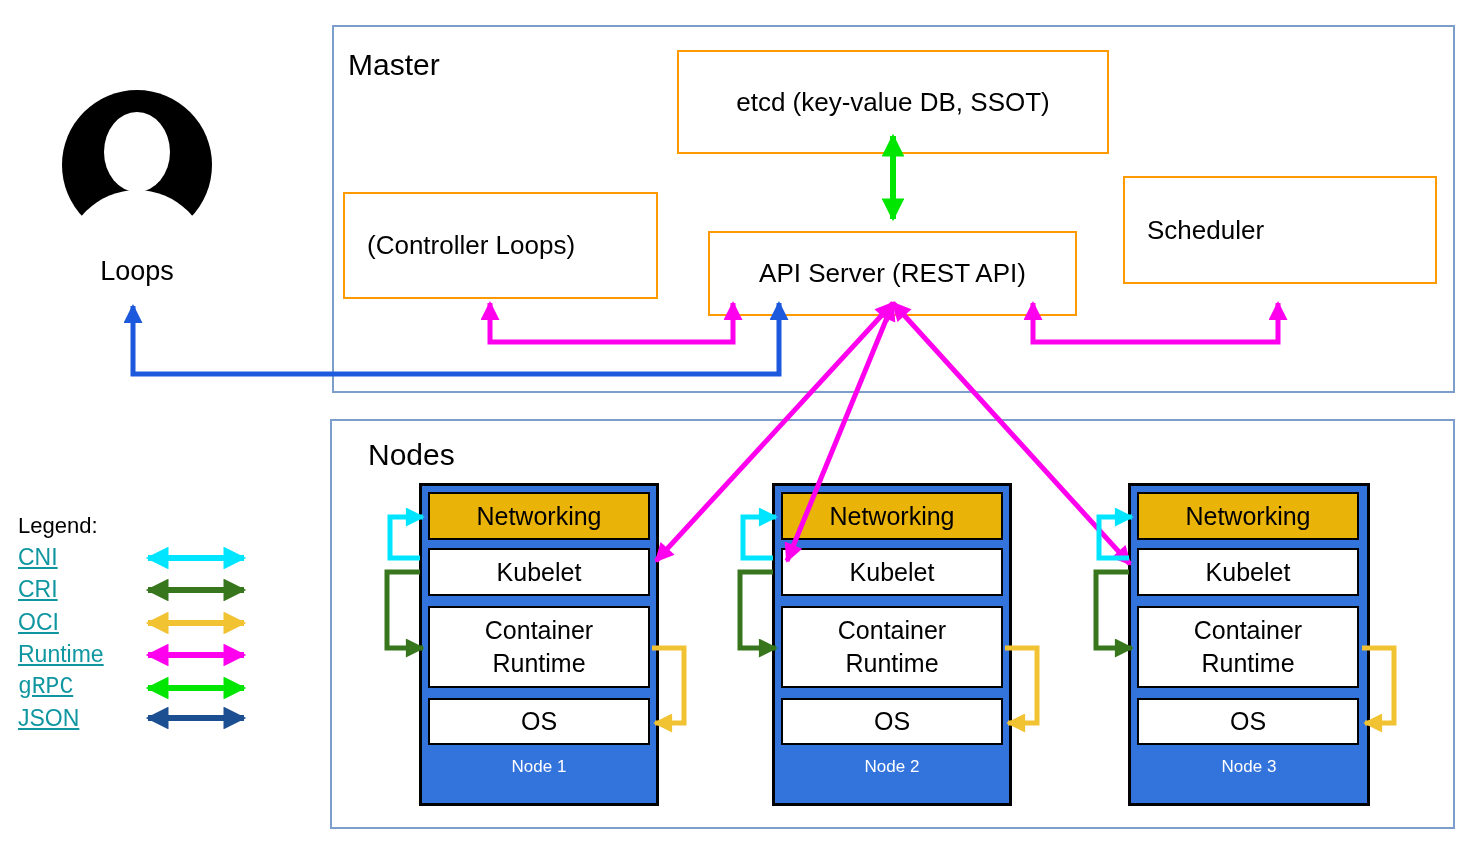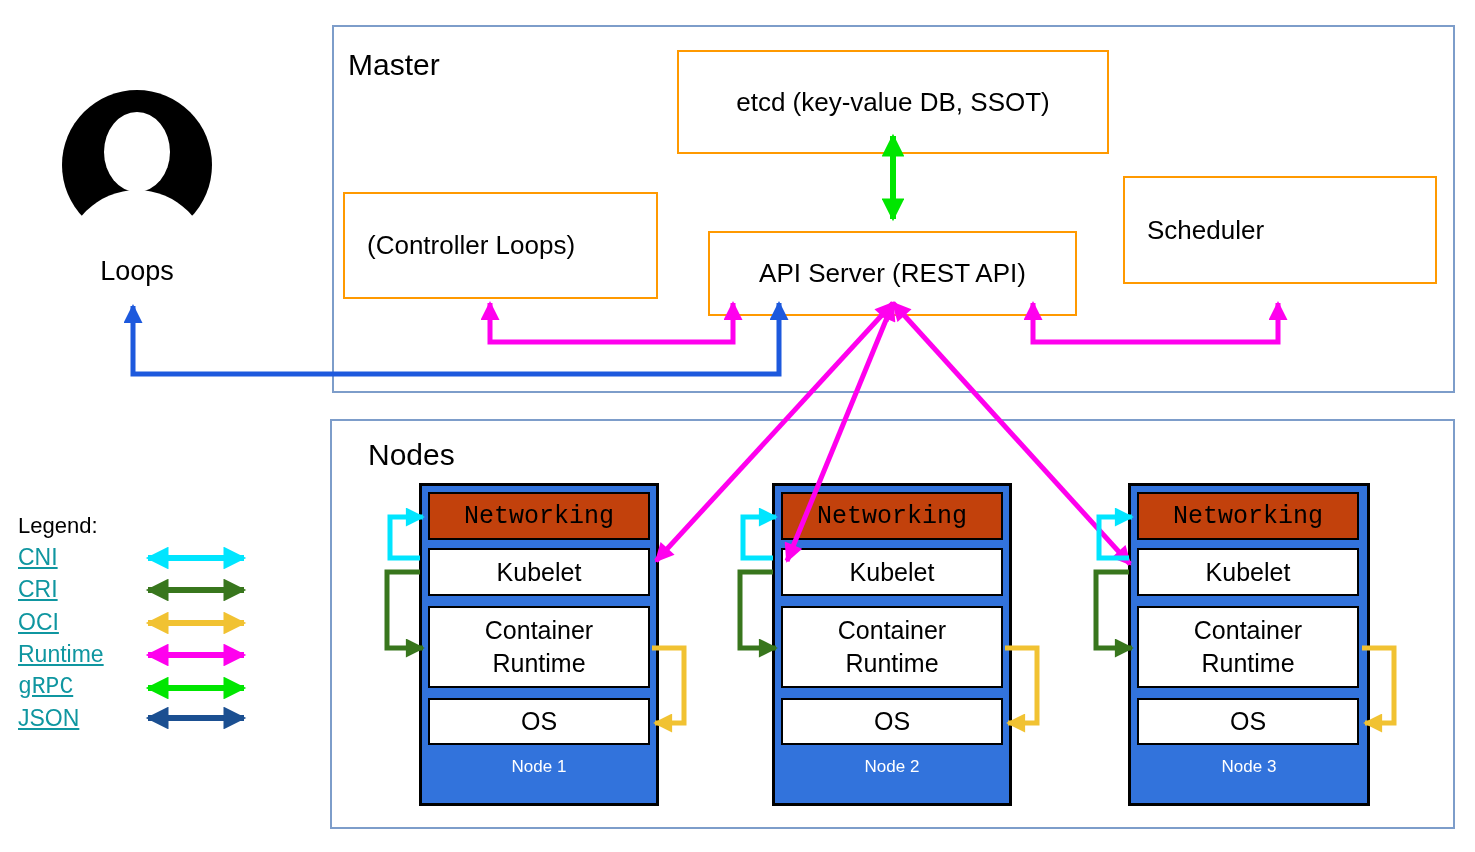--- a/index.html
+++ b/index.html
@@ -21,21 +21,21 @@
   .obox .two-line{line-height:37px;}
   .node{
     position:absolute;width:240px;height:323px;background:#3273dc;border:3px solid #000;
     box-sizing:border-box;
   }
   .layer{
     position:absolute;left:6px;width:222px;background:#ffffff;border:2px solid #000;
     box-sizing:border-box;display:flex;align-items:center;justify-content:center;
     font-size:25px;color:#000;text-align:center;
   }
-  .layer.networking{background:#c2410c;font-family:Liberation Mono, monospace;}
+  .layer.networking{background:#eab308;}
   .layer.runtime span{display:block;max-width:140px;line-height:33px;}
   .node-name{
     position:absolute;left:0;right:0;top:271px;text-align:center;color:#ffffff;font-size:17px;
   }
   .user-label{
     position:absolute;font-size:27px;color:#000;text-align:center;
   }
   .legend-title{
     position:absolute;left:18px;top:513px;font-size:22px;color:#000;
   }

